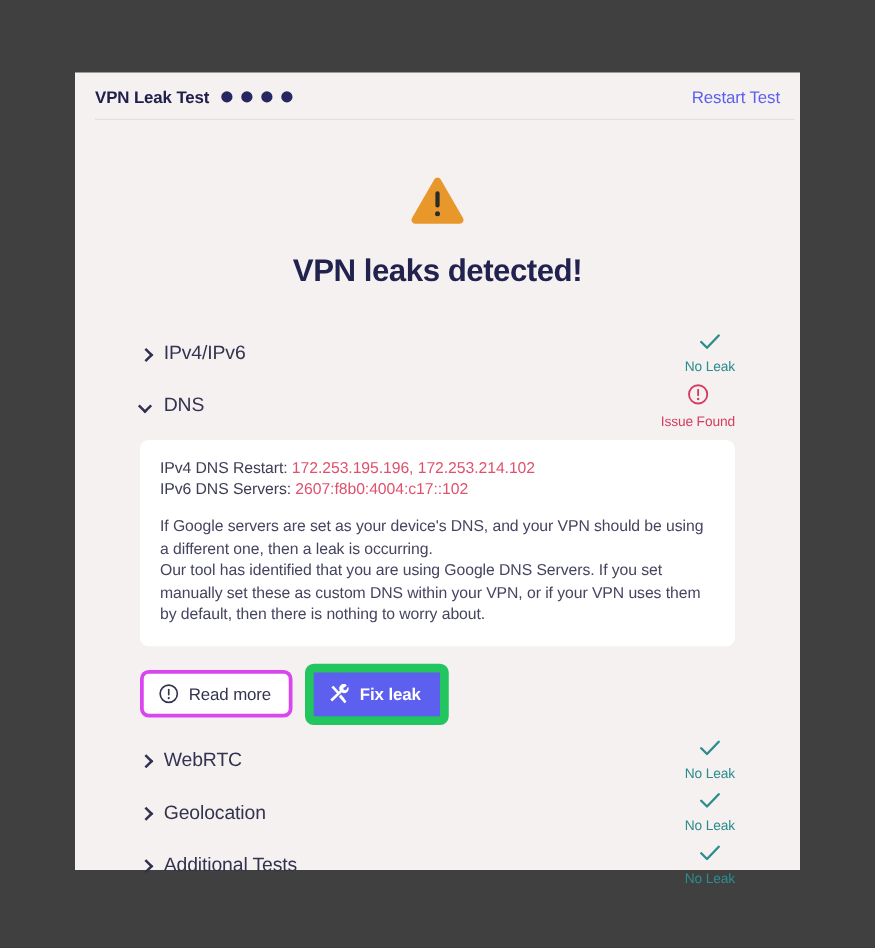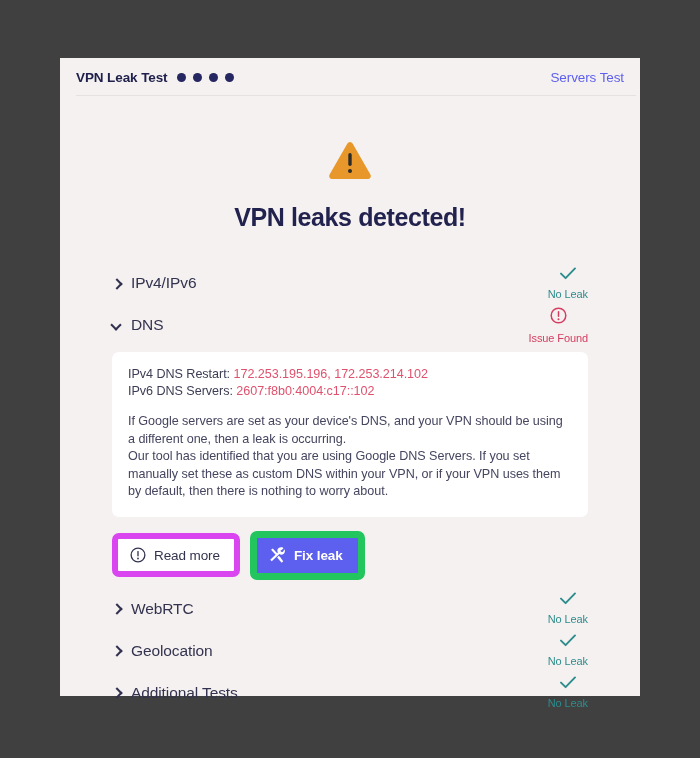--- a/index.html
+++ b/index.html
@@ -200,21 +200,21 @@
     align-items: center;
     gap: 8px;
     border-radius: 7px;
     font-size: 13.5px;
     cursor: pointer;
     box-sizing: border-box;
     letter-spacing: -0.1px;
   }
   .btn-secondary {
     background: #ffffff;
-    border: 6px solid #d946ef;
+    border: 3px solid #d946ef;
     color: #33334f;
     padding: 8px 14px 8px 12px;
   }
   .btn-primary {
     background: #5d5fef;
     border: 7px solid #22c55e;
     color: #ffffff;
     padding: 9px 15px 9px 12px;
     font-weight: bold;
   }
@@ -231,21 +231,21 @@
     <div class="card-header">
       <div class="header-left">
         <span class="header-title">VPN Leak Test</span>
         <span class="dots">
           <span class="dot"></span>
           <span class="dot"></span>
           <span class="dot"></span>
           <span class="dot"></span>
         </span>
       </div>
-      <span class="restart-link">Servers Test</span>
+      <span class="restart-link">Restart Test</span>
       <div class="header-rule"></div>
     </div>
 
     <div class="hero">
       <svg class="warn-triangle" width="44" height="40" viewBox="0 0 44 40">
         <path d="M19.4 2.6 L1.6 33.4 a3 3 0 0 0 2.6 4.6 h35.6 a3 3 0 0 0 2.6 -4.6 L24.6 2.6 a3 3 0 0 0 -5.2 0 Z" fill="#e8982b"></path>
         <rect x="20.3" y="12" width="3.4" height="13" rx="1.7" fill="#2b2b2b"></rect>
         <circle cx="22" cy="30" r="2" fill="#2b2b2b"></circle>
       </svg>
       <div class="hero-title">VPN leaks detected!</div>

